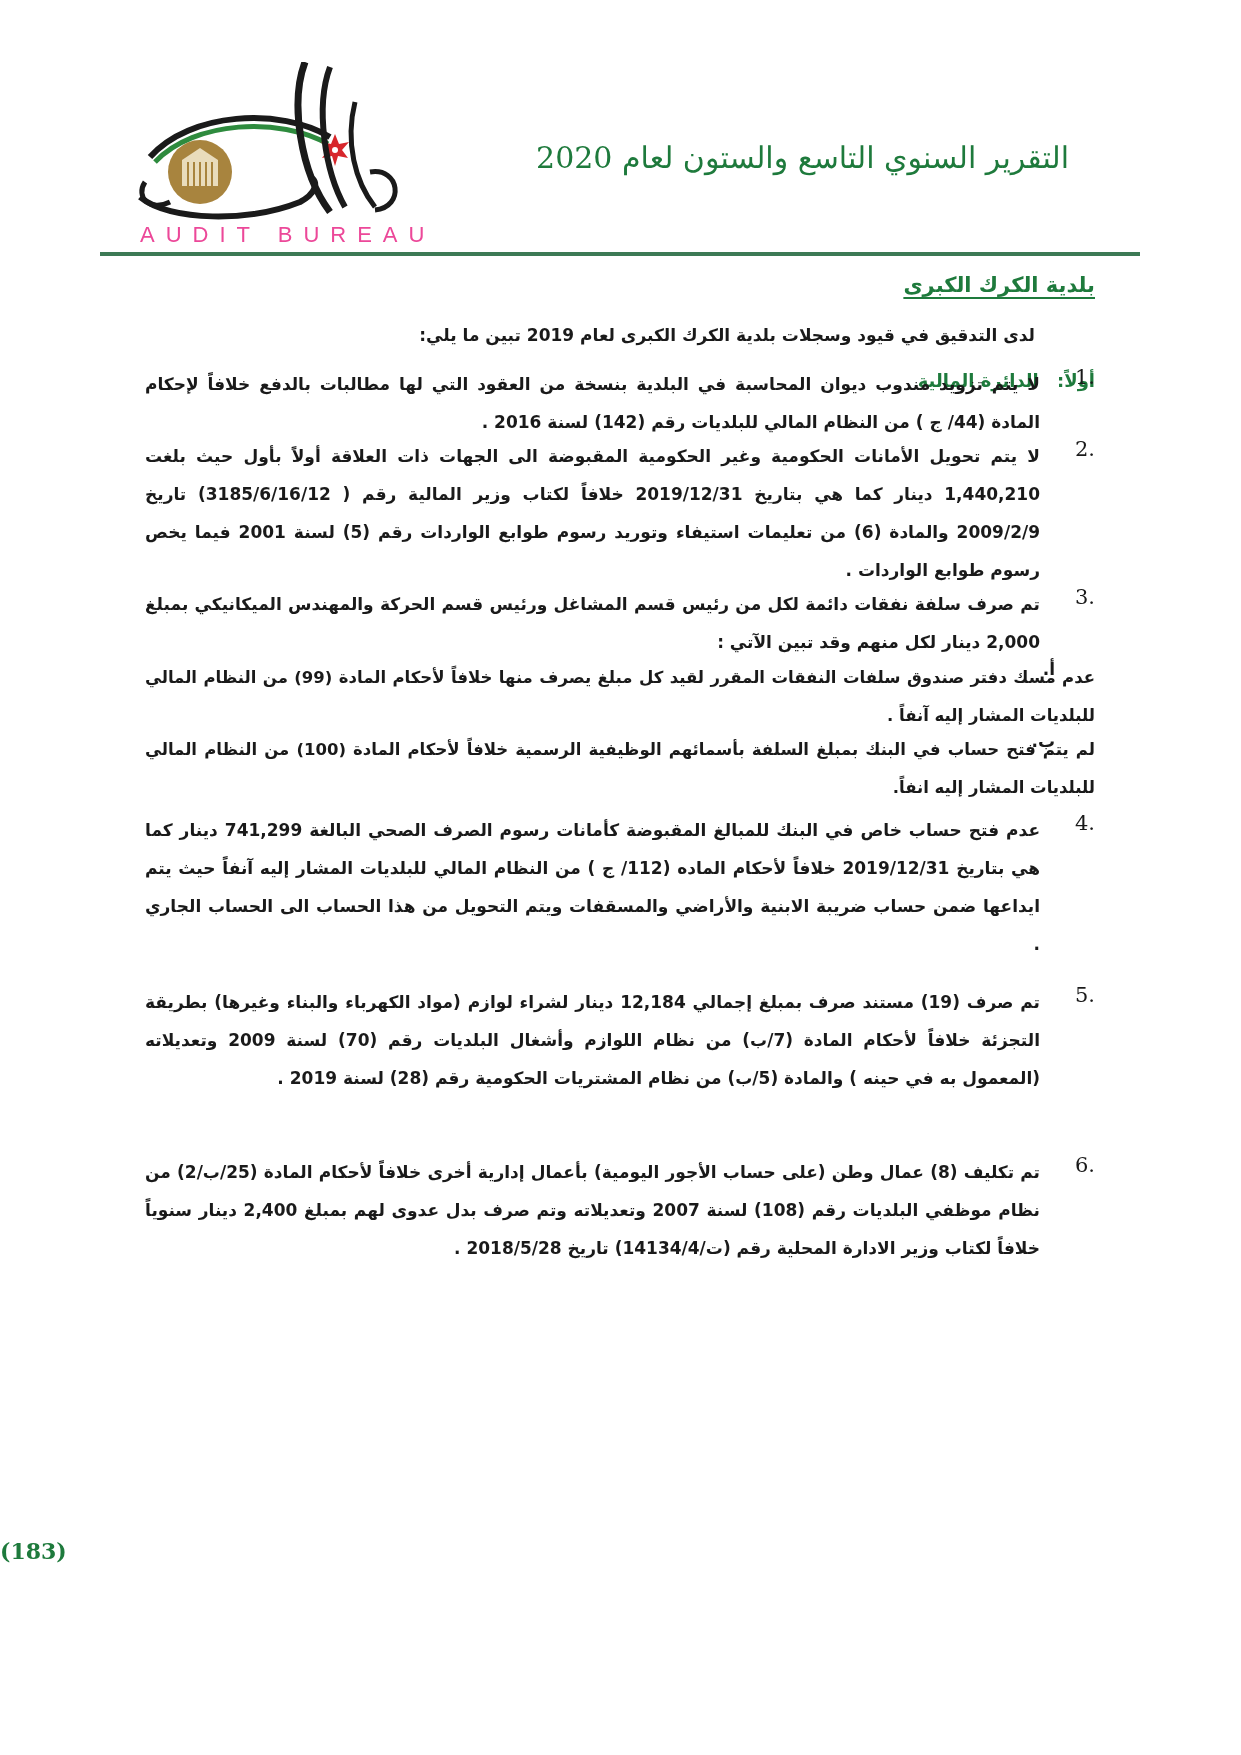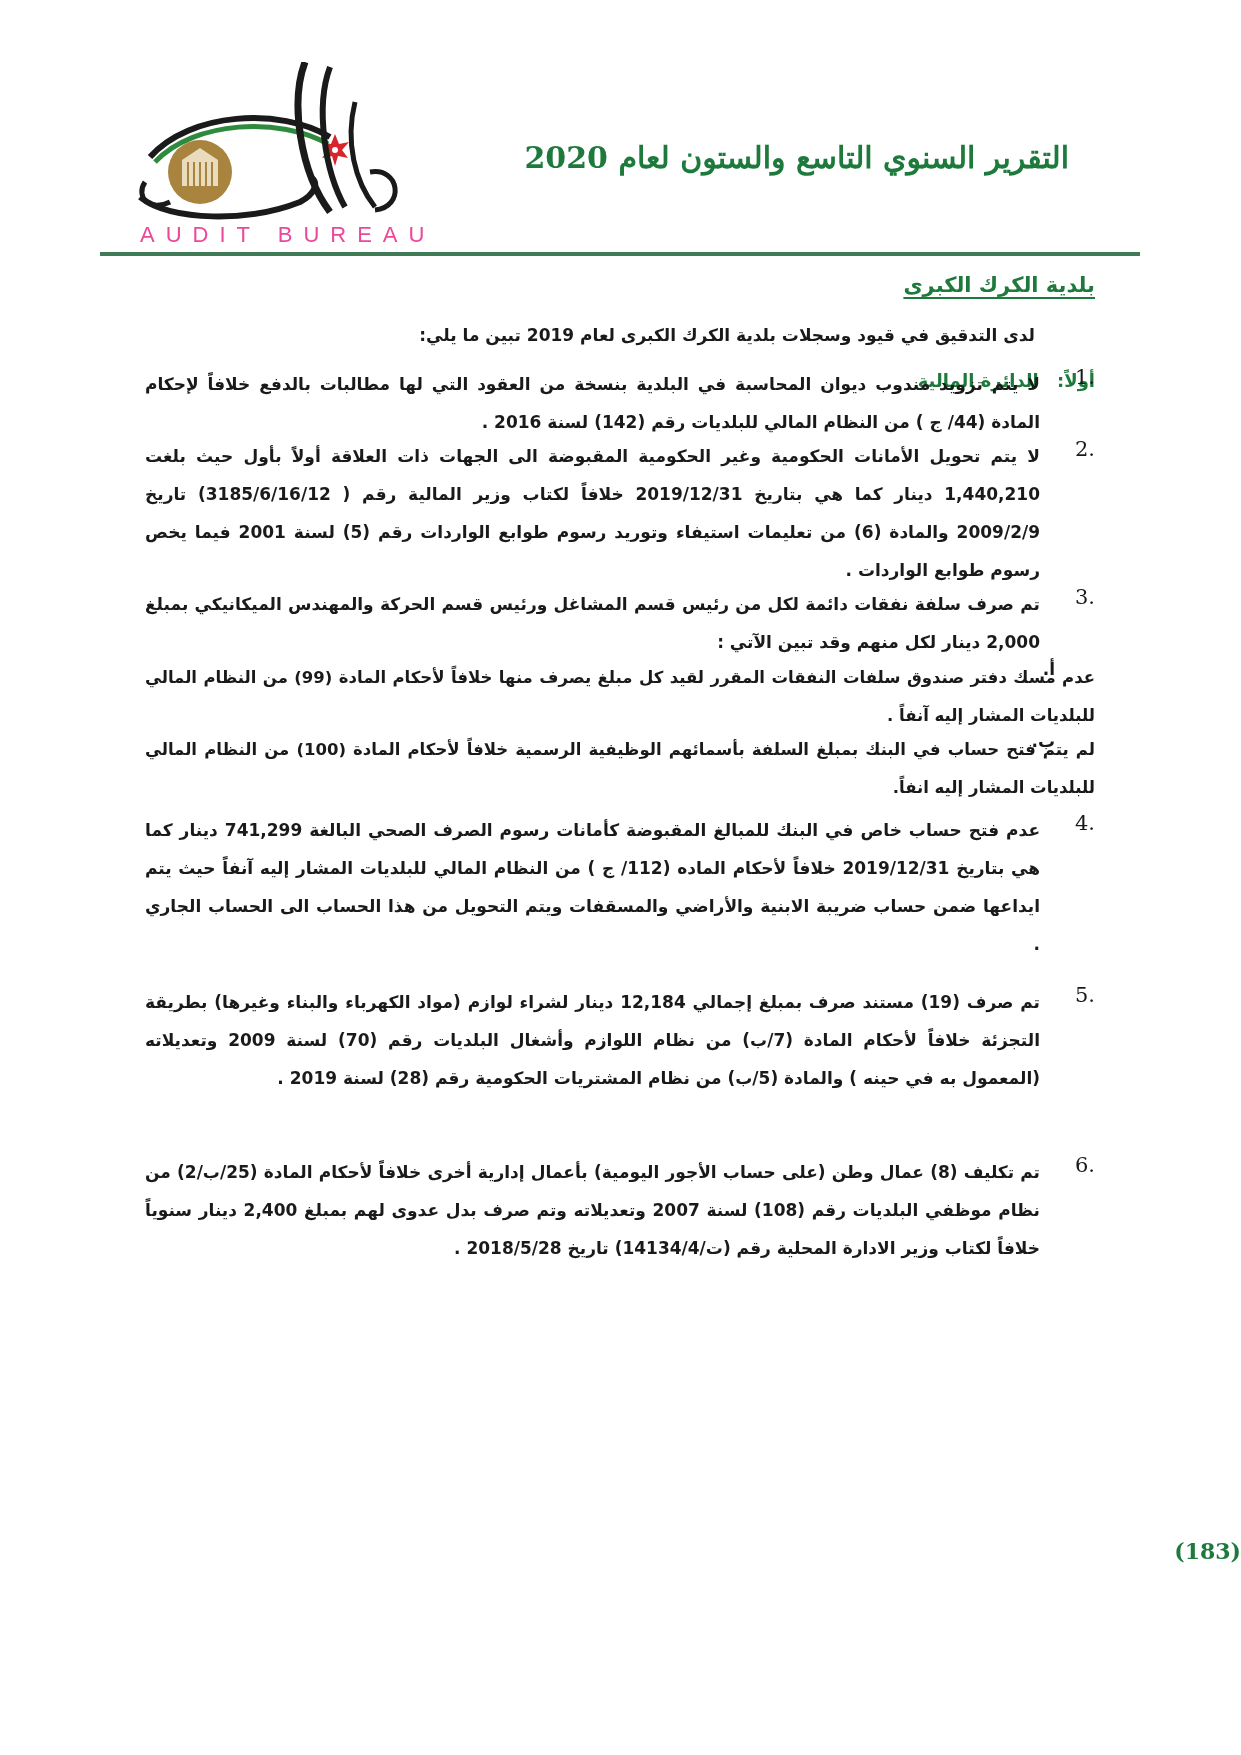--- a/index.html
+++ b/index.html
@@ -7,21 +7,21 @@
          font-family: "DejaVu Sans", sans-serif; color: #1a1a1a; }
 
   
   .header { position: absolute; left: 0; top: 0; width: 1241px; height: 262px; }
   .logo { position: absolute; left: 130px; top: 62px; width: 290px; height: 190px; }
   .logo-script { position: absolute; left: 0; top: 0; width: 280px; height: 160px; }
   .logo-caption { position: absolute; left: 10px; top: 160px; width: 280px;
                   font-family: "Liberation Sans", sans-serif; font-size: 22px;
                   letter-spacing: 11px; color: #ec4899; white-space: nowrap; }
   .report-title { position: absolute; right: 172px; top: 140px;
-                  font-family: "DejaVu Serif", serif; font-weight: bold; font-size: 30px;
+                  font-family: "DejaVu Serif", serif; font-weight: normal; font-size: 30px;
                   color: #1e7a3c; direction: rtl; white-space: nowrap; }
   .rule { position: absolute; left: 100px; top: 252px; width: 1040px; height: 4px;
           background: #3d7a55; }
 
   
   .content { position: absolute; left: 145px; top: 265px; width: 950px; direction: rtl; }
   .section-title { position: absolute; right: 0; top: 8px; font-weight: bold; font-size: 21px;
                    color: #1e7a3c; text-decoration: underline; text-underline-offset: 5px; }
   .intro { position: absolute; right: 60px; top: 60px; font-size: 17px; font-weight: bold; white-space: nowrap; margin-left: 19px; }
   .heading { position: absolute; right: 0; top: 105px; font-size: 18px; font-weight: bold; color: #1e7a3c; white-space: nowrap; }
@@ -31,21 +31,21 @@
   .item .num { position: absolute; right: 0; top: 0; font-family: "DejaVu Serif", serif;
                font-size: 21px; width: 34px; text-align: right; direction: ltr; }
   .item .text { margin-right: 55px; font-size: 17px; font-weight: bold;
                 line-height: 38px; text-align: justify; text-align-last: right; }
 
   .sub { position: absolute; right: 0; width: 950px; }
   .sub .letter { position: absolute; right: 40px; top: 0; font-size: 17px; font-weight: bold; }
   .sub .text { font-size: 16.5px; font-weight: bold;
                line-height: 38px; text-align: justify; text-align-last: right; }
 
-  .page-number { position: absolute; left: 0; width: 1241px; top: 1538px; text-align: right;
+  .page-number { position: absolute; left: 0; width: 1241px; top: 1538px; text-align: left;
                  font-family: "DejaVu Serif", serif; font-weight: bold; font-size: 22px; color: #1e7a3c; }
 </style>
 </head>
 <body>
 
 <div class="header">
   <div class="logo">
     <svg class="logo-script" viewBox="0 0 280 160">
 
       <path d="M20 95 C 60 50, 150 45, 200 75" stroke="#1a1a1a" stroke-width="6" fill="none"></path>

